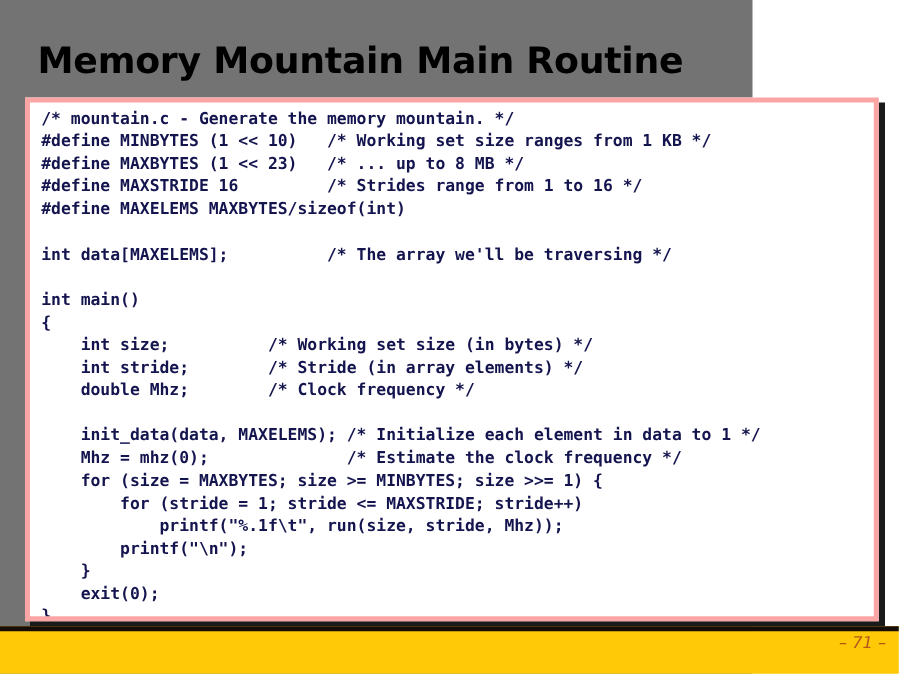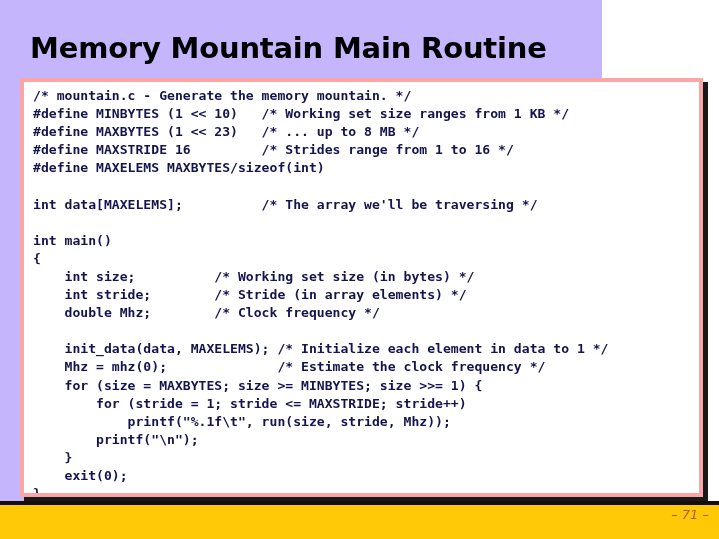--- a/index.html
+++ b/index.html
@@ -14,21 +14,21 @@
     overflow: hidden;
     position: relative;
   }
 
   #slide {
     position: absolute;
     left: 0;
     top: 0;
     width: 602px;
     height: 539px;
-    background: #c4b5fd;
+    background: #737373;
   }
 
   
   #slide-title {
     position: absolute;
     left: 30px;
     top: 28px;
     width: 660px;
     height: 42px;
     font-family: "DejaVu Sans", "Liberation Sans", sans-serif;

